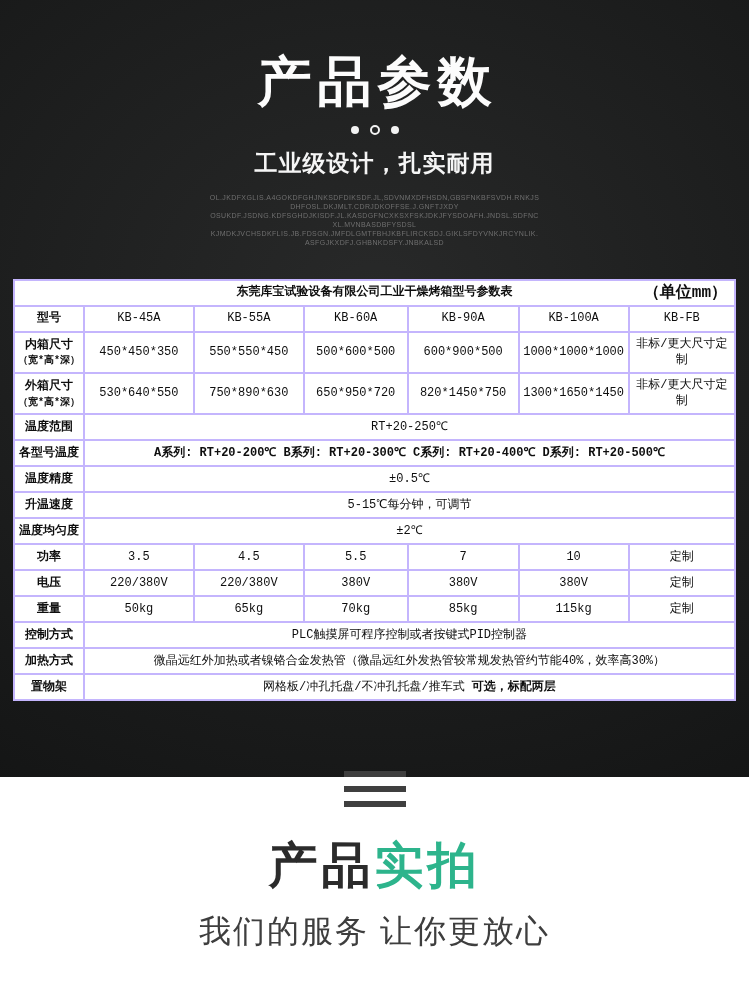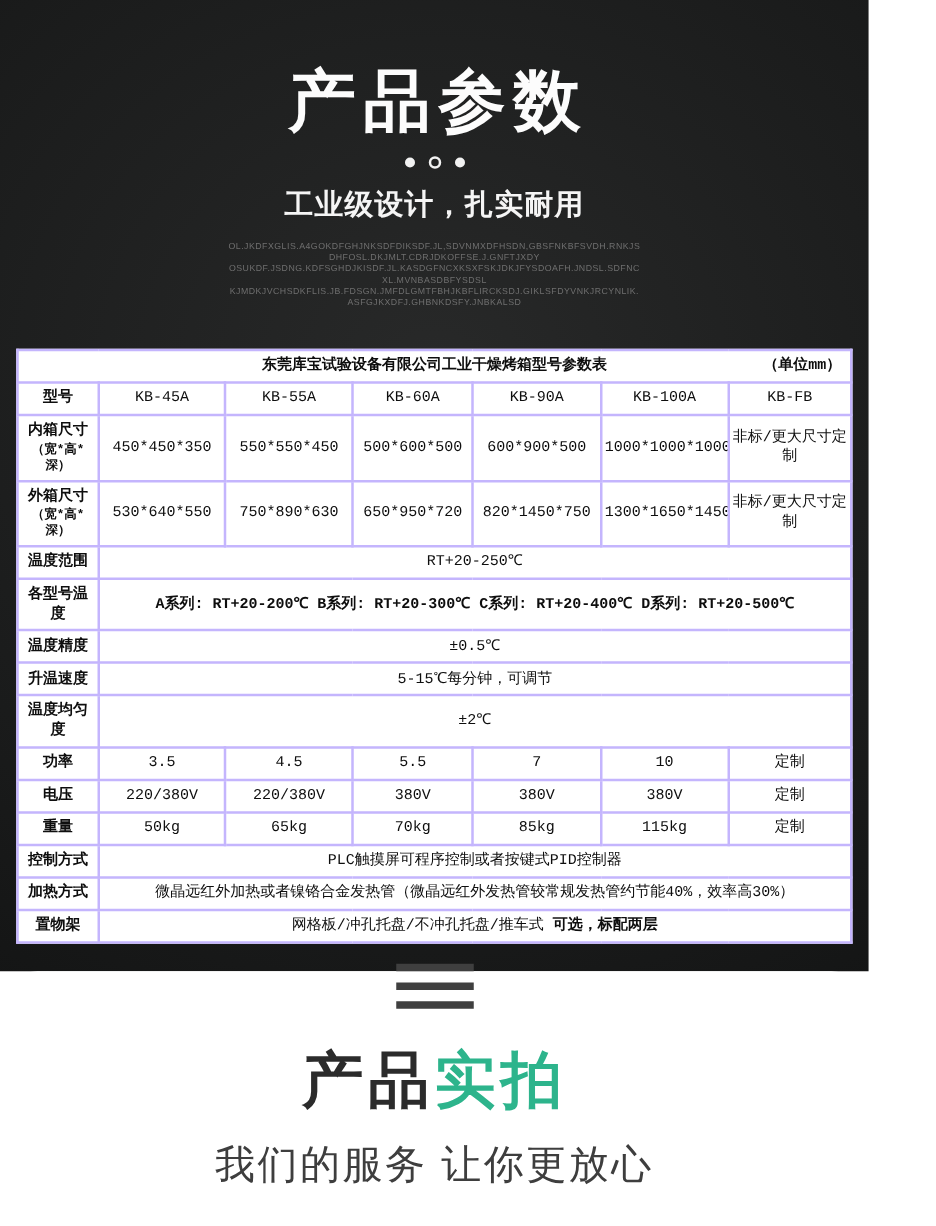--- a/index.html
+++ b/index.html
@@ -1,16 +1,16 @@
 <!DOCTYPE html>
 <html style="--accent: #2db48c;"><head>
 <meta charset="utf-8">
 <style>
   html,body{margin:0;padding:0;background:#fff;}
-  .page{width:695px;height:981px;position:relative;overflow:hidden;
+  .page{width:749px;height:981px;position:relative;overflow:hidden;
         font-family:"Liberation Sans","DejaVu Sans",sans-serif;}
 
   
   .hero{height:777px;box-sizing:border-box;text-align:center;padding-top:50px;
         background:radial-gradient(95% 75% at 50% 38%, #282929 0%, #1d1e1e 55%, #141515 100%);}
   .hero-title{margin:0;color:#fcfcfc;font-size:54px;font-weight:900;
               letter-spacing:6px;padding-left:6px;line-height:1.15;}
   .dots{margin:13px auto 0;display:flex;justify-content:center;align-items:center;gap:11px;}
   .dot{display:inline-block;box-sizing:border-box;}
   .dot.filled{width:8px;height:8px;border-radius:50%;background:#f2f2f2;}
@@ -23,31 +23,31 @@
   
   .table-wrap{margin:32px 13px 0;}
   table.spec{width:100%;border-collapse:collapse;background:#fff;table-layout:fixed;
              border:2px solid #0c0c0c;color:#0e0e0e;}
   table.spec td{border:2px solid #c4b5fd;text-align:center;vertical-align:middle;
                 padding:4px 2px;height:16px;font-size:12px;line-height:1.3;
                 font-family:"Liberation Mono","DejaVu Sans Mono",monospace;
                 overflow:hidden;}
   td.tt{position:relative;font-family:"Liberation Sans",sans-serif;font-weight:700;
         font-size:13.5px;height:18px;}
-  .tt-unit{position:absolute;right:7px;top:50%;transform:translateY(-50%);font-size:12px;}
+  .tt-unit{position:absolute;right:7px;top:50%;transform:translateY(-50%);font-size:16px;}
   td.hd{font-weight:400;font-size:12.5px;}
   td.lbl{font-family:"Liberation Sans",sans-serif;font-weight:700;font-size:13px;}
   td.lbl .sub{font-size:10px;font-weight:700;display:block;margin-top:1px;}
   td.val.b{font-weight:700;}
   td.val b{font-weight:700;}
 
   .note{margin:27px 0 0;color:#fafafa;font-size:21px;letter-spacing:1.5px;font-weight:400;}
 
   
-  .photos{height:204px;background:#fff;text-align:center;position:relative;border-radius:30px;}
+  .photos{height:204px;background:#fff;text-align:center;position:relative;}
   .bars{position:absolute;top:-6px;left:50%;transform:translateX(-50%);
         display:flex;flex-direction:column;gap:9px;align-items:center;}
   .bars span{display:block;width:62px;height:6px;background:#3f3f3f;}
   .photos-title{margin:0;padding-top:62px;font-size:49px;font-weight:900;
                 letter-spacing:4px;color:#2b2b2b;line-height:1.1;}
   .photos-title .green{color:var(--accent,#2db48c);}
   .photos-sub{margin:17px 0 0;font-size:32px;color:#3e3e3e;font-weight:500;letter-spacing:2px;text-align:center;}
 </style>
 </head>
 <body>

